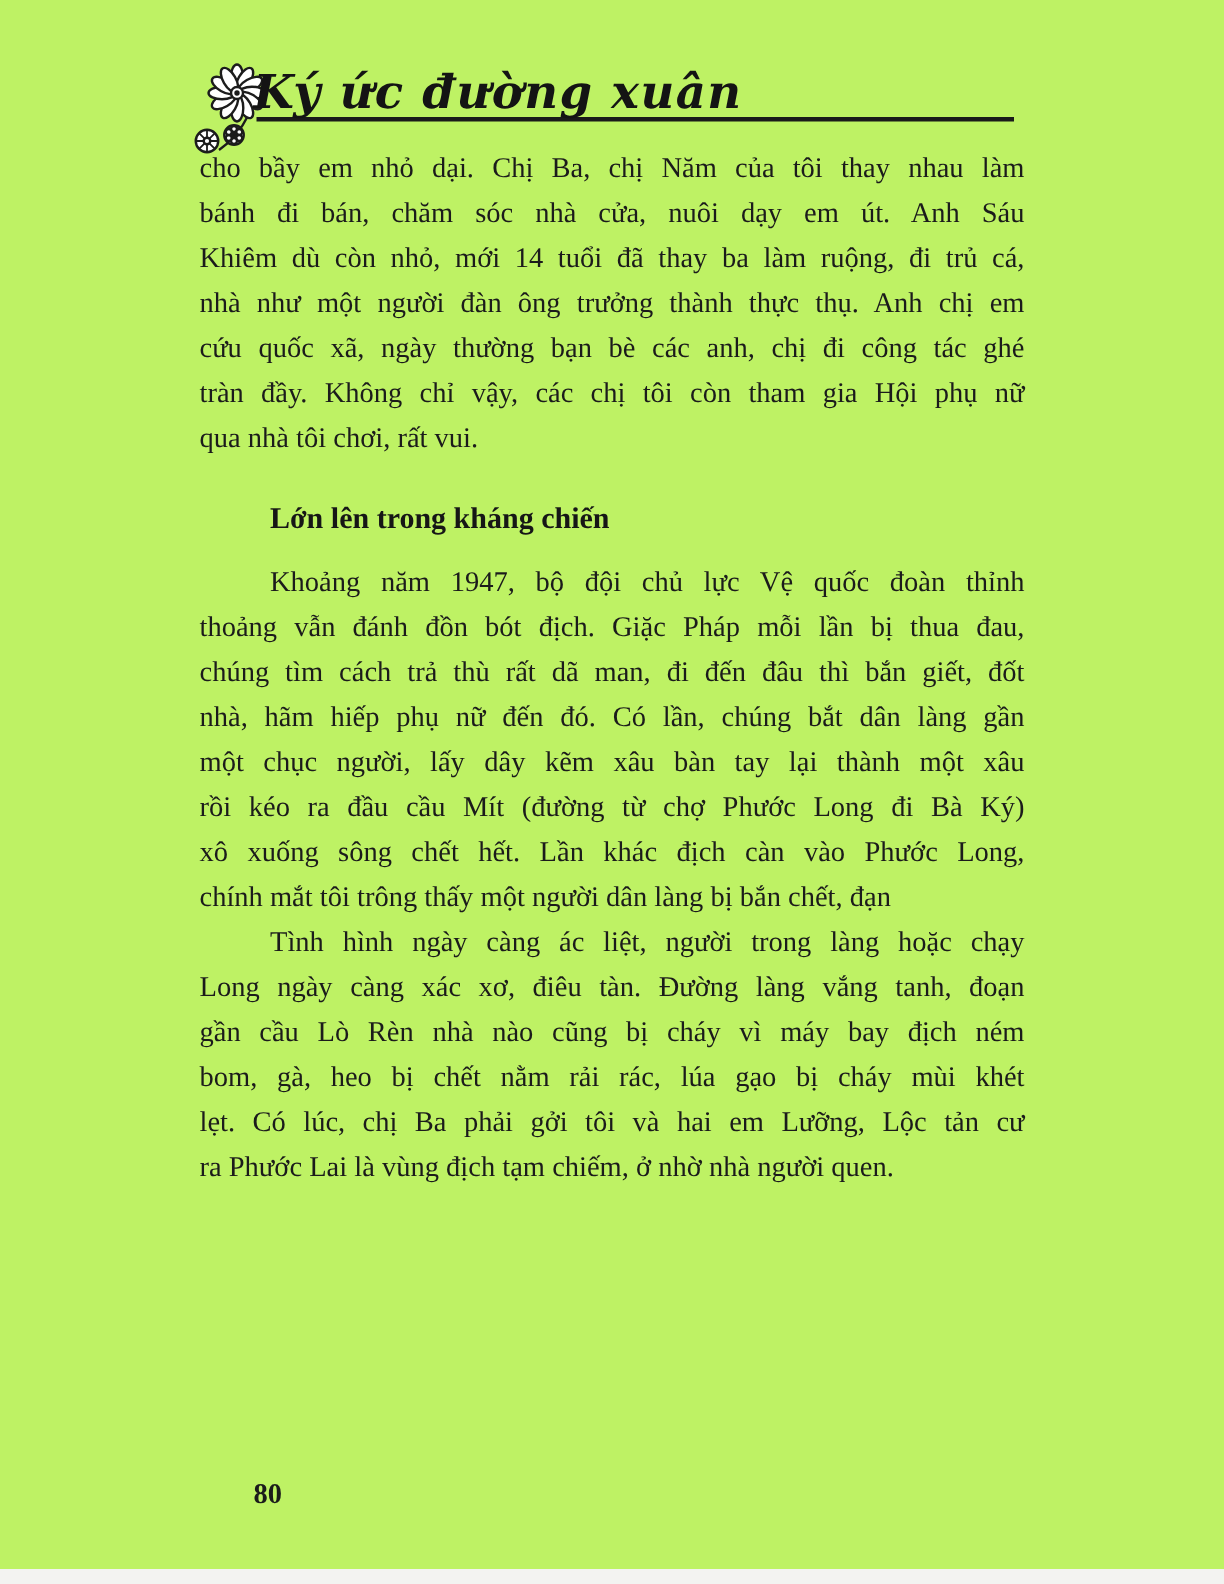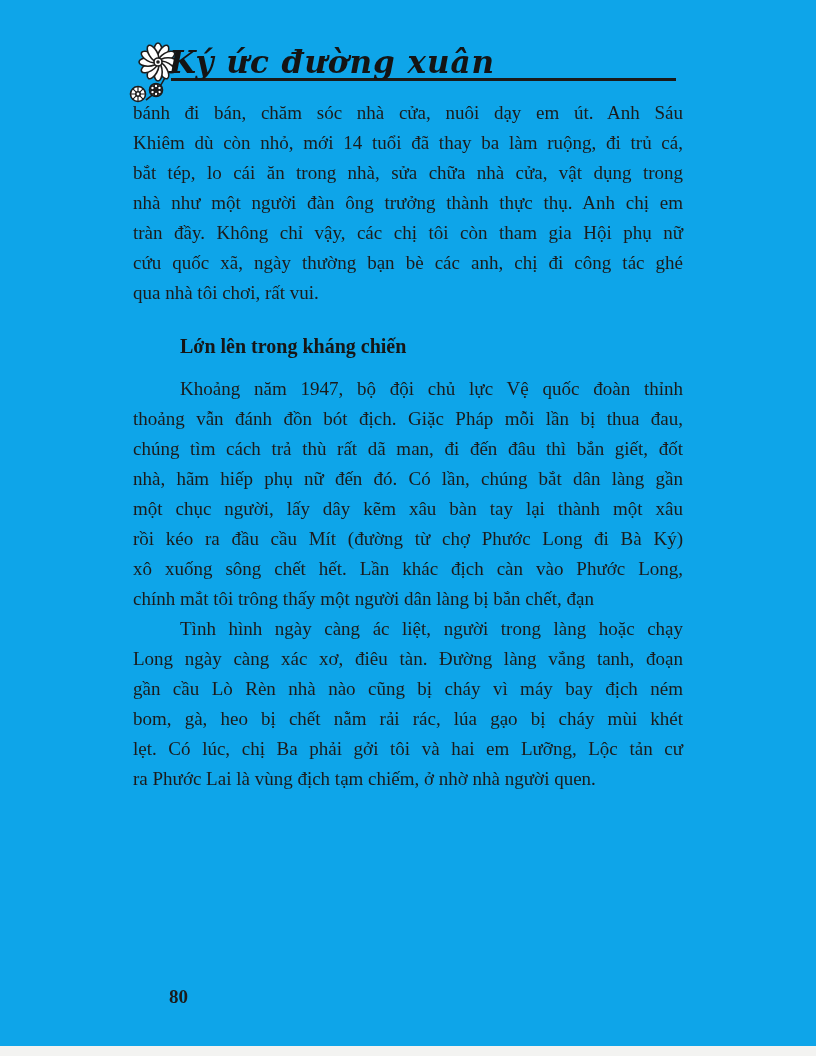--- a/index.html
+++ b/index.html
@@ -1,20 +1,20 @@
 <!DOCTYPE html>
 <html><head>
 <meta charset="utf-8">
 <style>
   html, body { margin: 0; padding: 0; }
   .page {
     position: relative;
     width: 816px;
     height: 1056px;
-    background: #0ea5e9;
+    background: #bef264;
     font-family: "Liberation Serif", "DejaVu Serif", serif;
     color: #1b1b1b;
     overflow: hidden;
   }
   
   .header-ornament {
     position: absolute;
     left: 128px;
     top: 42px;
     width: 58px;
@@ -134,26 +134,26 @@
         <circle r="1.2" fill="#1c1c1c"></circle>
       </g>
     </g>
   </svg>
 
   <div class="header-title">Ký ức đường xuân</div>
   <div class="header-rule"></div>
 
   <div class="body-text">
     <p class="para">
+        <span class="line">cho bầy em nhỏ dại. Chị Ba, chị Năm của tôi thay nhau làm</span>
         <span class="line">bánh đi bán, chăm sóc nhà cửa, nuôi dạy em út. Anh Sáu</span>
         <span class="line">Khiêm dù còn nhỏ, mới 14 tuổi đã thay ba làm ruộng, đi trủ cá,</span>
-        <span class="line">bắt tép, lo cái ăn trong nhà, sửa chữa nhà cửa, vật dụng trong</span>
         <span class="line">nhà như một người đàn ông trưởng thành thực thụ. Anh chị em</span>
+        <span class="line">cứu quốc xã, ngày thường bạn bè các anh, chị đi công tác ghé</span>
         <span class="line">tràn đầy. Không chỉ vậy, các chị tôi còn tham gia Hội phụ nữ</span>
-        <span class="line">cứu quốc xã, ngày thường bạn bè các anh, chị đi công tác ghé</span>
         <span class="line">qua nhà tôi chơi, rất vui.</span>
       </p>
 
     <div class="section-heading">Lớn lên trong kháng chiến</div>
 
     <p class="para indent">
         <span class="line">Khoảng năm 1947, bộ đội chủ lực Vệ quốc đoàn thỉnh</span>
         <span class="line">thoảng vẫn đánh đồn bót địch. Giặc Pháp mỗi lần bị thua đau,</span>
         <span class="line">chúng tìm cách trả thù rất dã man, đi đến đâu thì bắn giết, đốt</span>
         <span class="line">nhà, hãm hiếp phụ nữ đến đó. Có lần, chúng bắt dân làng gần</span>

